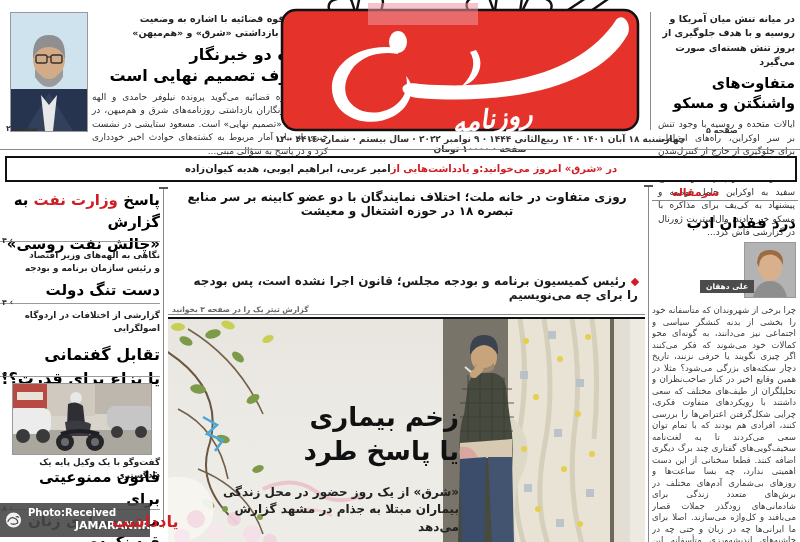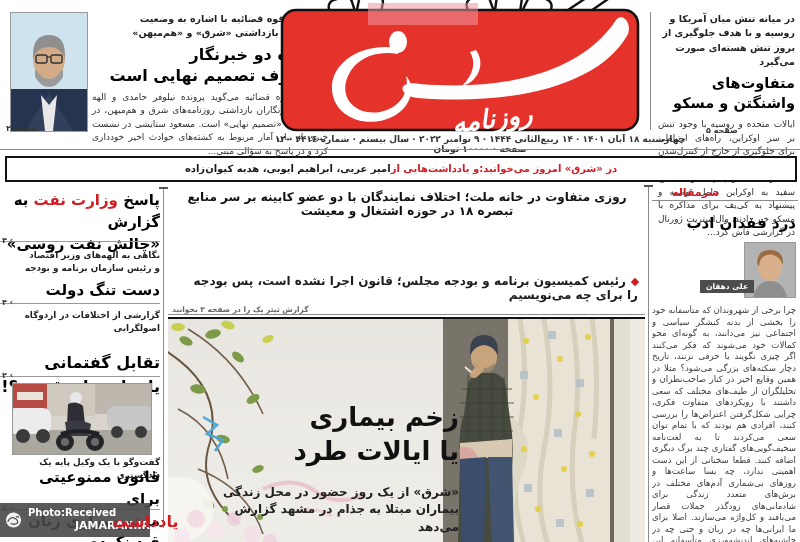--- a/index.html
+++ b/index.html
@@ -232,21 +232,21 @@
 
         <path d="M316 50 Q310 60 306 56 Q302 52 310 46" fill="#c8a47c"></path>
         <circle cx="306" cy="55" r="4" fill="#c8a47c"></circle>
         <line x1="303" y1="53" x2="297" y2="48" stroke="#e8e4da" stroke-width="2"></line>
       </g>
     </svg>
     
     <div class="abs" style="right:186px;top:82px;width:200px;">
       <div class="ps-title">
         <span>زخم بیماری</span><br>
-        <span>یا ایالات طرد</span>
+        <span>یا پاسخ طرد</span>
       </div>
     </div>
     <div class="abs ps-sub" style="right:186px;top:165px;width:240px;">«شرق» از یک روز حضور در محل زندگی بیماران مبتلا به جذام در مشهد گزارش می‌دهد</div>
   </div>
 
   <div class="abs" style="left:0;top:190px;width:160px;">
     <div class="lc-title">
       <span>پاسخ </span><span class="red">وزارت نفت</span><span> به گزارش</span><br>
       <span>«چالش نفت روسی»</span>
     </div>
@@ -259,21 +259,21 @@
       <span>نگاهی به الهه‌های وزیر اقتصاد</span><br>
       <span>و رئیس سازمان برنامه و بودجه</span>
     </div>
     <div class="lc-title" style="margin-top:5px;">دست تنگ دولت</div>
   </div>
   <div class="abs sep" style="left:0;top:303px;width:160px;"></div>
   <div class="abs marker" style="left:2px;top:298px;"><span>۴</span> ‹</div>
 
   <div class="abs" style="left:0;top:309px;width:160px;">
     <div class="lc-kicker">گزارشی از اختلافات در اردوگاه اصولگرایی</div>
-    <div class="lc-title" style="margin-top:16px;font-size:16px;">
+    <div class="lc-title" style="margin-top:8px;font-size:16px;">
       <span>تقابل گفتمانی</span><br>
       <span>یا نزاع برای قدرت؟!</span>
     </div>
   </div>
   <div class="abs sep" style="left:0;top:376px;width:160px;"></div>
   <div class="abs marker" style="left:2px;top:371px;"><span>۲</span> ‹</div>
 
   <div class="abs photo-frame" style="left:12px;top:383px;width:138px;height:70px;background:#ddd;">
     <svg width="138" height="70" viewBox="0 0 138 70">
       <rect width="138" height="70" fill="#d8d4cc"></rect>

